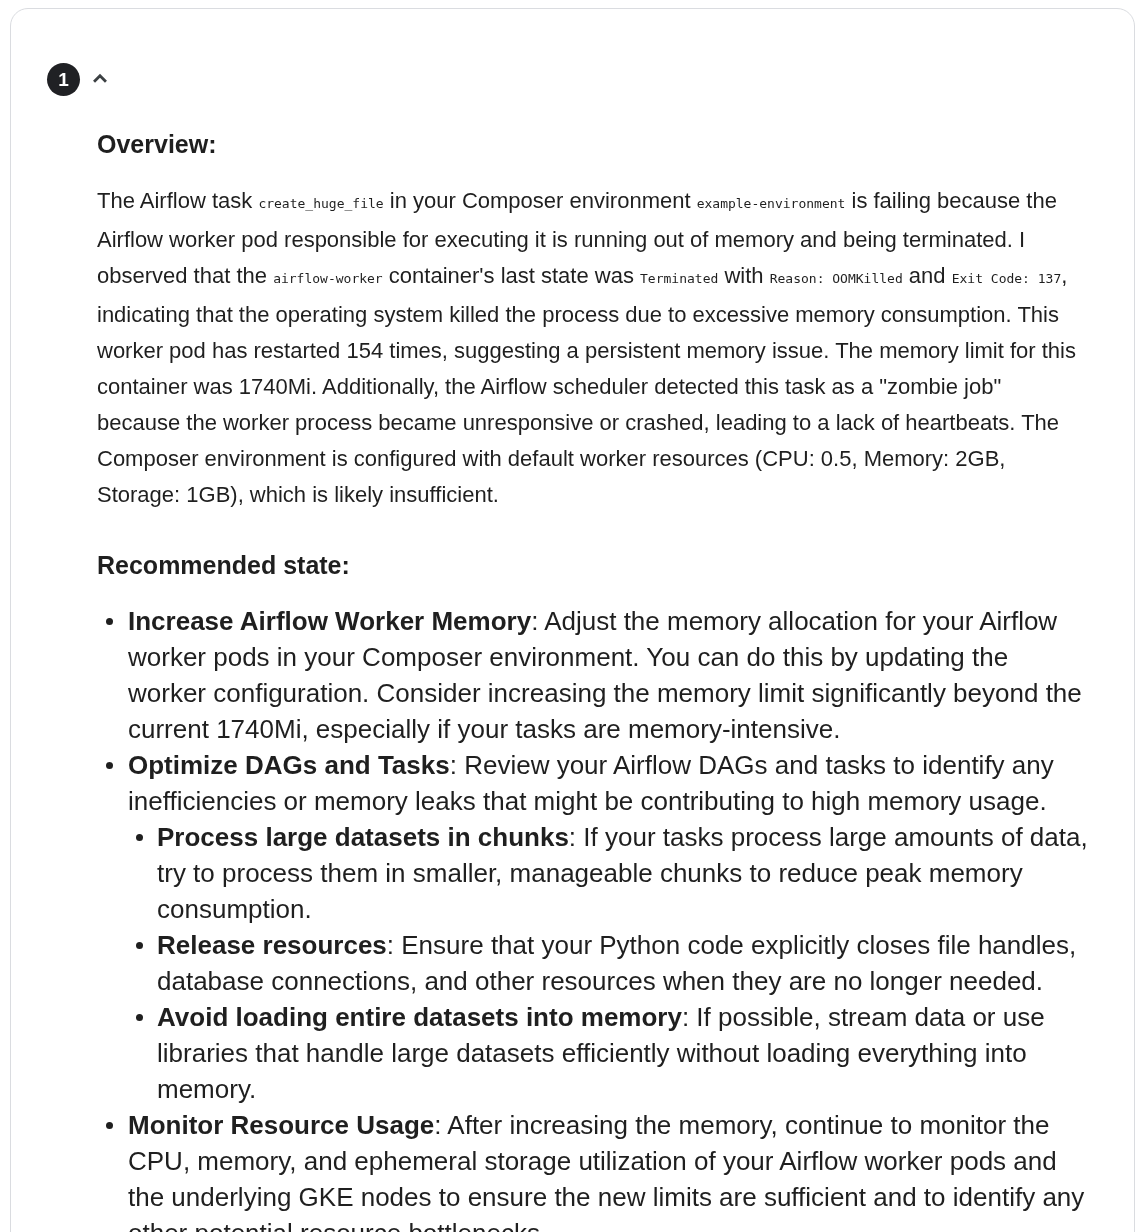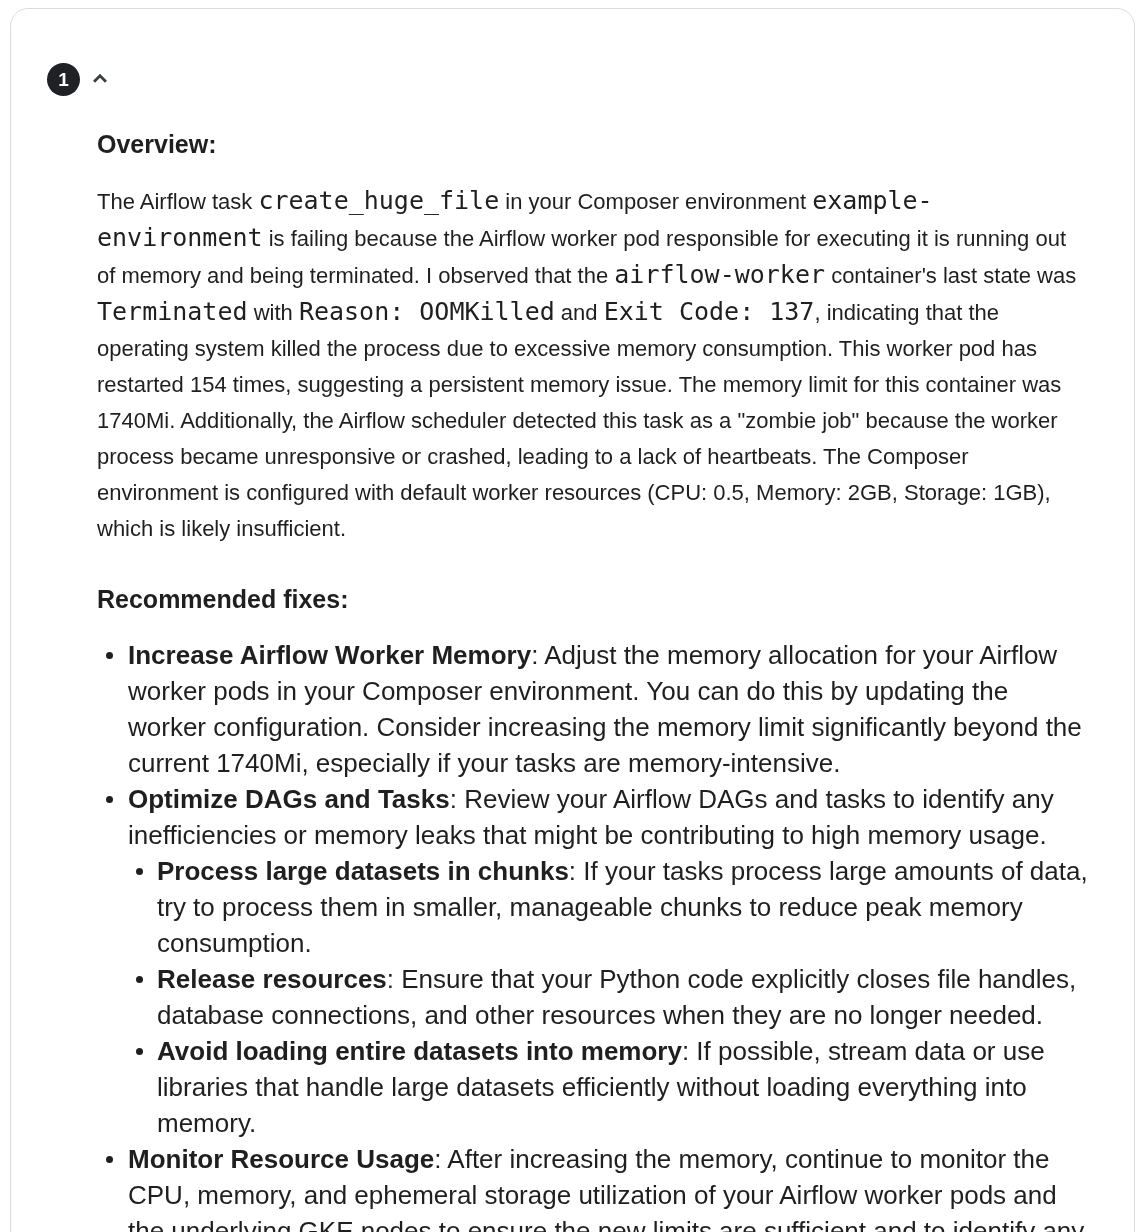--- a/index.html
+++ b/index.html
@@ -21,21 +21,21 @@
   .card-title { flex:1; margin-left:17px; font-size:28px; line-height:34px; color:var(--text,#1f1f1f); }
   .chevron-btn {
     flex:0 0 auto; width:40px; height:40px; border:none; background:transparent;
     display:flex; align-items:center; justify-content:center; cursor:pointer; padding:0;
   }
 
   .content { padding:0 44px 40px 86px; }
   .section-heading { font-size:25px; font-weight:600; line-height:30px; color:var(--text,#1f1f1f); }
   .overview-heading { margin-top:30px; }
   .paragraph { margin-top:24px; font-size:22px; line-height:36px; }
-  .code { font-family:"DejaVu Sans Mono", "Liberation Mono", monospace; font-size:25px; }
+  .code { font-family:"DejaVu Sans Mono", "Liberation Mono", monospace; font-size:13px; }
 
   .fixes-heading { margin-top:37px; }
   .fix-list { list-style:none; margin-top:23px; font-size:26px; line-height:36px; }
   .fix-list > li { position:relative; padding-left:31px; }
   .fix-list > li::before {
     content:""; position:absolute; left:9px; top:15px;
     width:7px; height:7px; border-radius:50%; background:var(--text,#1f1f1f);
   }
   .fix-list.sub { margin-top:0; }
   .fix-list.sub > li { padding-left:29px; }
@@ -54,21 +54,21 @@
           <polyline points="6.5,14.5 12,9 17.5,14.5"></polyline>
         </svg>
       </span>
     </button>
   </div>
 
   <div class="content">
     <div class="section-heading overview-heading">Overview:</div>
     <p class="paragraph"><span>The Airflow task </span><span class="code">create_huge_file</span><span> in your Composer environment </span><span class="code">example-environment</span><span> is failing because the Airflow worker pod responsible for executing it is running out of memory and being terminated. I observed that the </span><span class="code">airflow-worker</span><span> container's last state was </span><span class="code">Terminated</span><span> with </span><span class="code">Reason: OOMKilled</span><span> and </span><span class="code">Exit Code: 137</span><span>, indicating that the operating system killed the process due to excessive memory consumption. This worker pod has restarted 154 times, suggesting a persistent memory issue. The memory limit for this container was 1740Mi. Additionally, the Airflow scheduler detected this task as a "zombie job" because the worker process became unresponsive or crashed, leading to a lack of heartbeats. The Composer environment is configured with default worker resources (CPU: 0.5, Memory: 2GB, Storage: 1GB), which is likely insufficient.</span></p>
 
-    <div class="section-heading fixes-heading">Recommended fixes:</div>
+    <div class="section-heading fixes-heading">Recommended state:</div>
     <ul class="fix-list" id="fix-list">
         <li><span class="bold">Increase Airflow Worker Memory</span><span>: Adjust the memory allocation for your Airflow worker pods in your Composer environment. You can do this by updating the worker configuration. Consider increasing the memory limit significantly beyond the current 1740Mi, especially if your tasks are memory-intensive.</span></li>
         <li><span class="bold">Optimize DAGs and Tasks</span><span>: Review your Airflow DAGs and tasks to identify any inefficiencies or memory leaks that might be contributing to high memory usage.</span><ul class="fix-list sub">
             <li><span class="bold">Process large datasets in chunks</span><span>: If your tasks process large amounts of data, try to process them in smaller, manageable chunks to reduce peak memory consumption.</span></li>
             <li><span class="bold">Release resources</span><span>: Ensure that your Python code explicitly closes file handles, database connections, and other resources when they are no longer needed.</span></li>
             <li><span class="bold">Avoid loading entire datasets into memory</span><span>: If possible, stream data or use libraries that handle large datasets efficiently without loading everything into memory.</span></li>
           </ul></li>
         <li><span class="bold">Monitor Resource Usage</span><span>: After increasing the memory, continue to monitor the CPU, memory, and ephemeral storage utilization of your Airflow worker pods and the underlying GKE nodes to ensure the new limits are sufficient and to identify any other potential resource bottlenecks.</span></li>
       </ul>
   </div>

